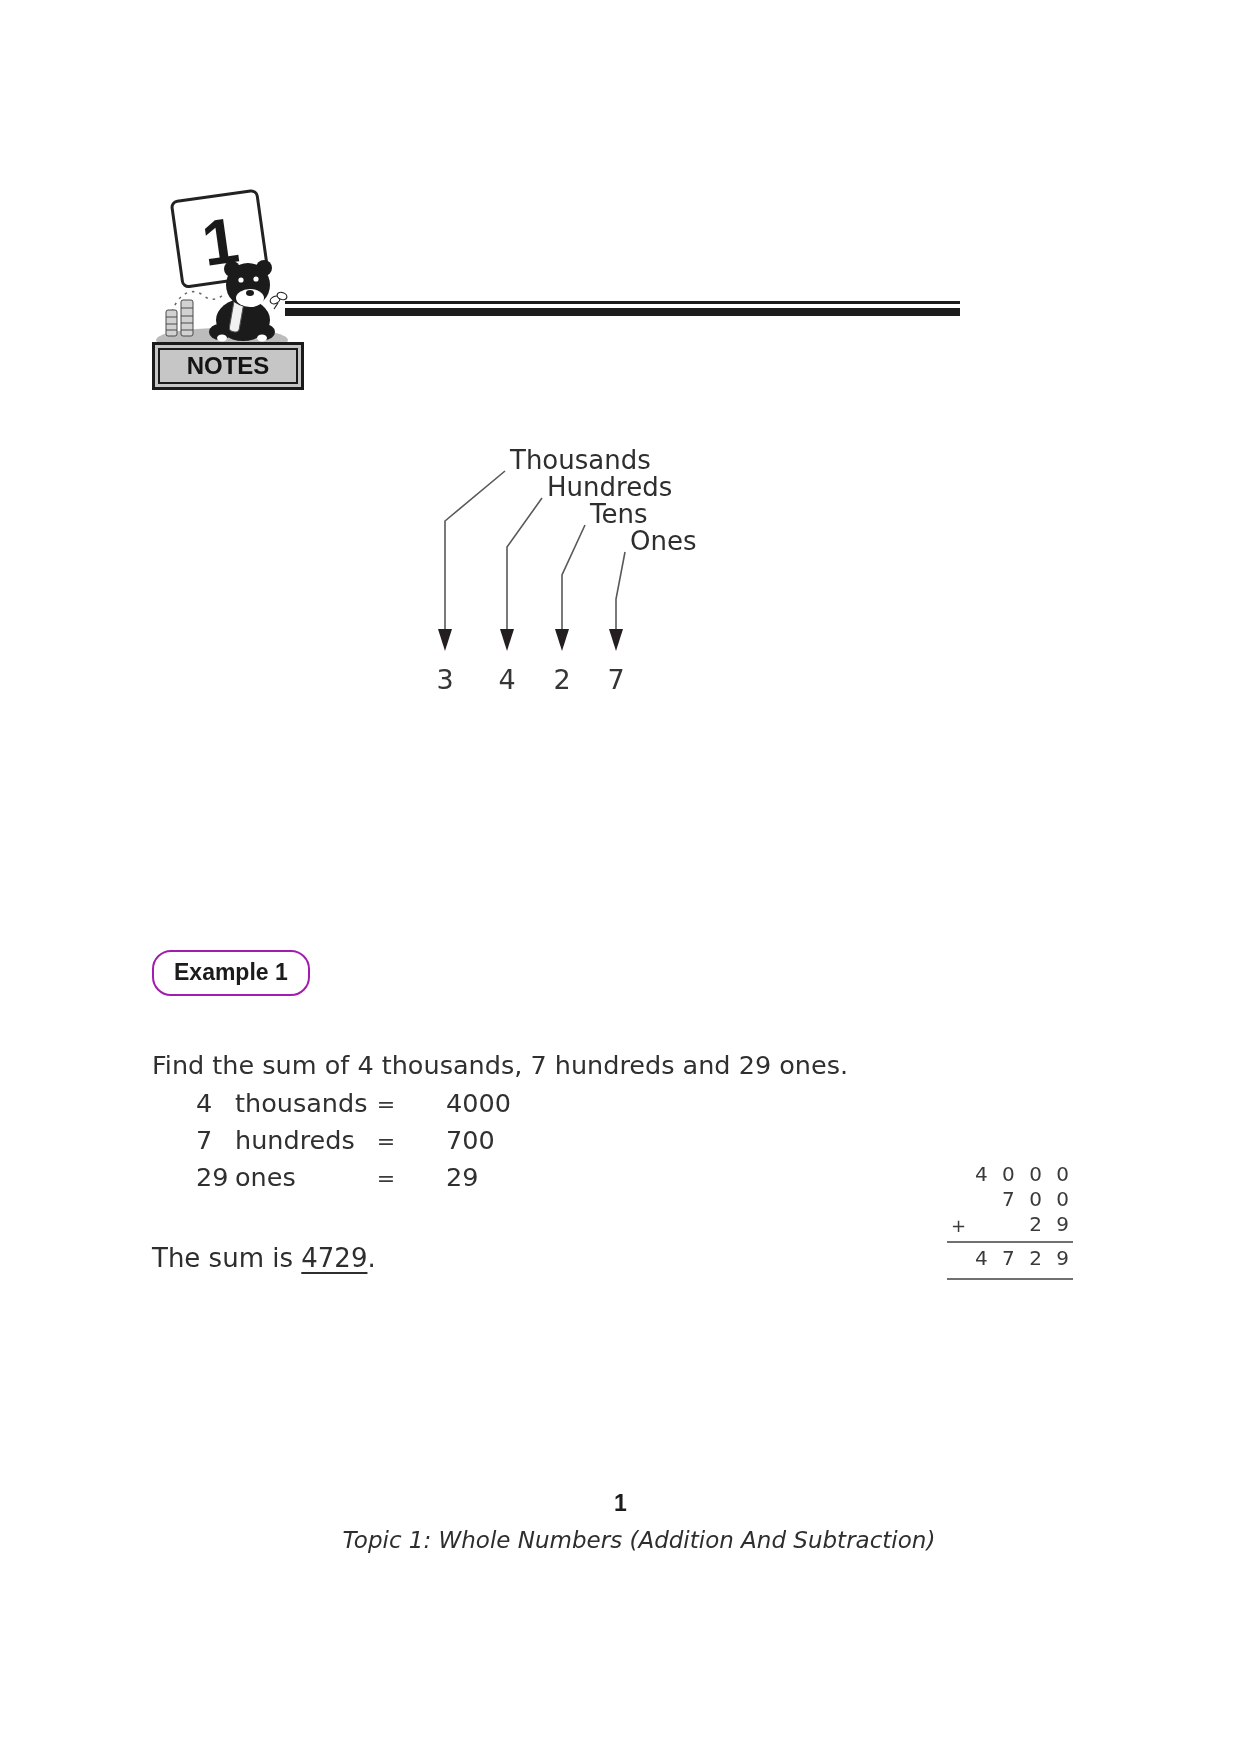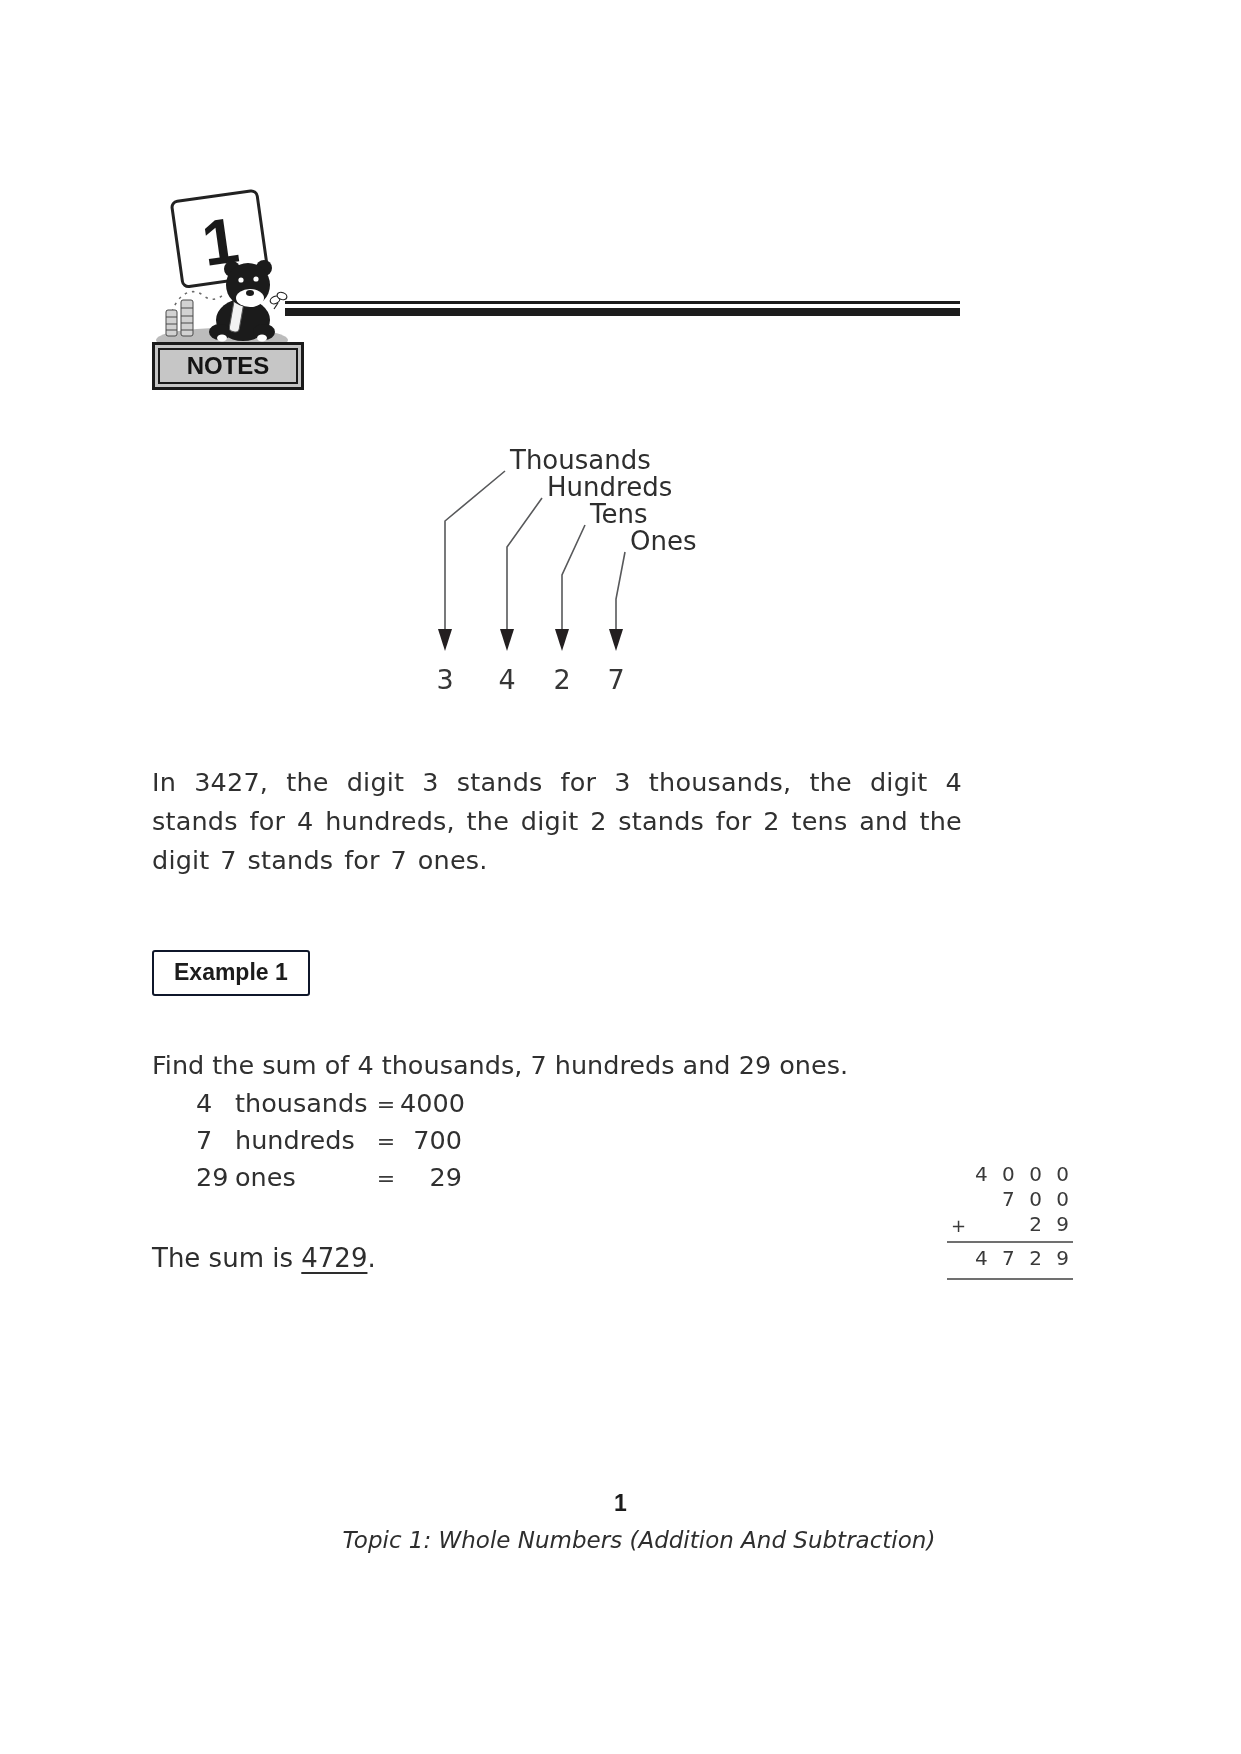--- a/index.html
+++ b/index.html
@@ -41,30 +41,30 @@
 
   
   .notes-paragraph {
     position:absolute; left:152px; top:763px; width:810px;
     font-size:25.5px; line-height:39px; text-align:justify;
     color:#303030; letter-spacing:0.2px; word-spacing:2.5px;
   }
 
   
   .example-box {
-    position:absolute; left:152px; top:950px; border:2px solid #0f172a; border-radius:3px;
+    position:absolute; left:152px; top:950px; border:2px solid #a21caf; border-radius:19px;
     padding:7px 20px 8px; background:#ffffff;
     font-family:"Liberation Sans", sans-serif; font-weight:bold; font-size:23px; color:#1c1c1c;
   }
   .problem-text { position:absolute; left:152px; top:1022px; font-size:25.5px; color:#303030;margin-top:28px; }
 
   .working { position:absolute; left:196px; top:1088px; font-size:25.5px; color:#303030; }
   .working-row { display:grid; grid-template-columns:39px 137px 28px 62px; align-items:baseline; height:37px; }
   .working-row .eq  { text-align:center; font-size:22px; color:#3a3a3a; }
-  .working-row .val { text-align:right; }
+  .working-row .val { text-align:right;margin-left:46px; }
 
   
   .col-add { position:absolute; left:920px; top:1162px; width:126px; font-size:20px; color:#3a3a3a;margin-left:27px; }
   .ca-row { position:relative; text-align:right; letter-spacing:4px; line-height:25px; height:25px; }
   .ca-plus { position:absolute; left:4px; top:1px; letter-spacing:0; font-size:18px; }
   .ca-rule { height:2px; background:#707070; margin:4px 0 3px; }
   .ca-rule.last { margin-top:7px; }
 
   .answer { position:absolute; left:152px; top:1243px; font-size:26px; color:#2e2e2e; }
   .answer .u { text-decoration:underline; text-underline-offset:5px; text-decoration-thickness:2px; }
@@ -157,21 +157,20 @@
     <polyline class="pv-line" points="223,129 214,176 214,206"></polyline>
     <polygon class="pv-arrow" points="207,206 221,206 214,228"></polygon>
     <text class="pv-label" x="228" y="127">Ones</text>
 
     <text class="pv-digit" x="43" y="266">3</text>
     <text class="pv-digit" x="105" y="266">4</text>
     <text class="pv-digit" x="160" y="266">2</text>
     <text class="pv-digit" x="214" y="266">7</text>
   </svg>
 
-  <p class="notes-paragraph">In 3427, the digit 3 stands for 3 thousands, the digit 4 stands for 4 hundreds, the digit 2 stands for 2 tens and the digit 7 stands for 7 ones.</p>
 
   <div class="example-box">Example 1</div>
   <div class="problem-text">Find the sum of 4 thousands, 7 hundreds and 29 ones.</div>
 
   <div class="working">
     <div class="working-row">
       <span class="qty">4</span>
       <span class="unit">thousands</span>
       <span class="eq">=</span>
       <span class="val">4000</span>

